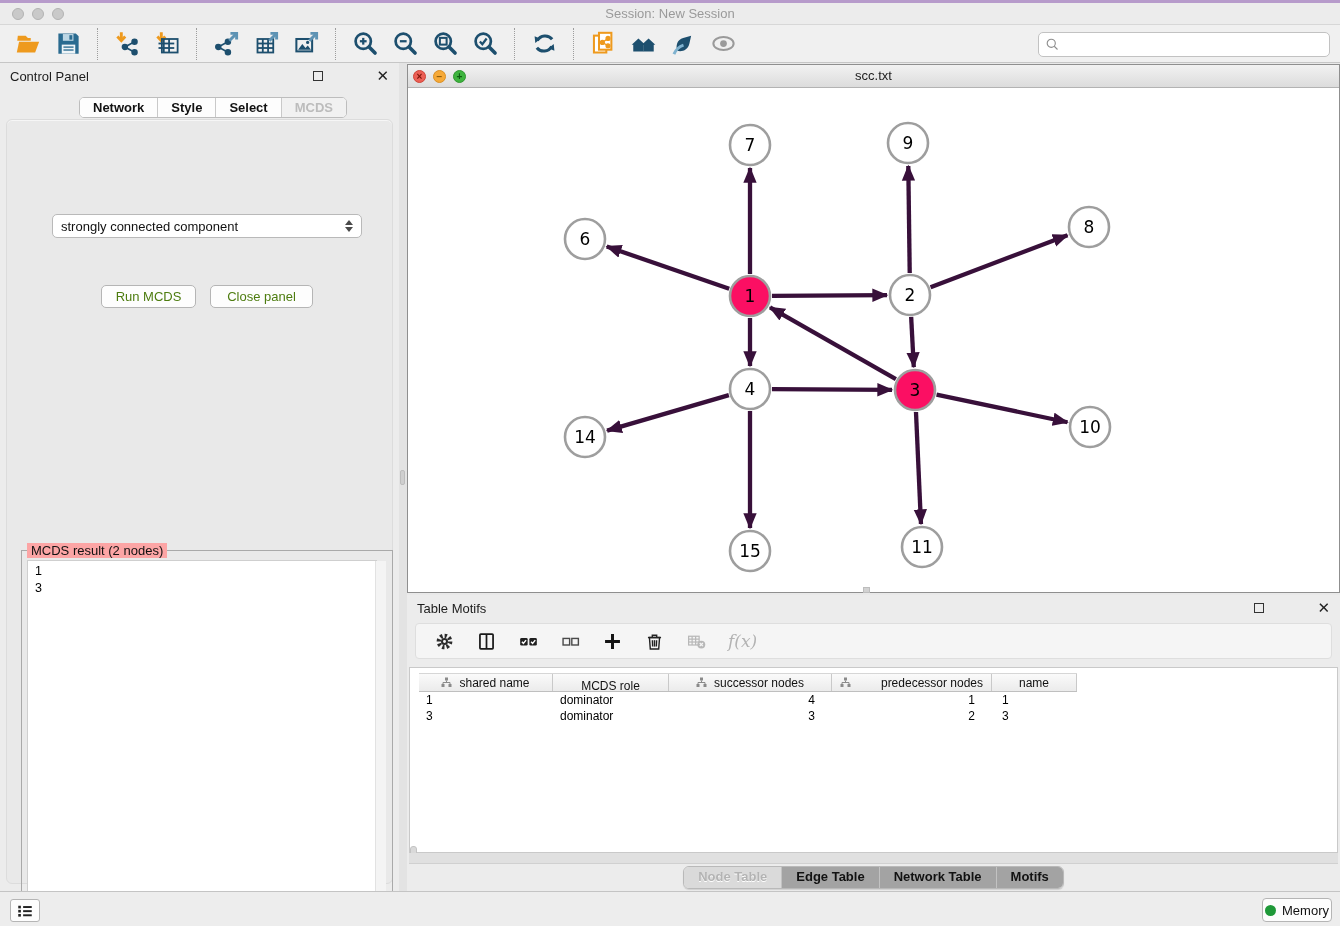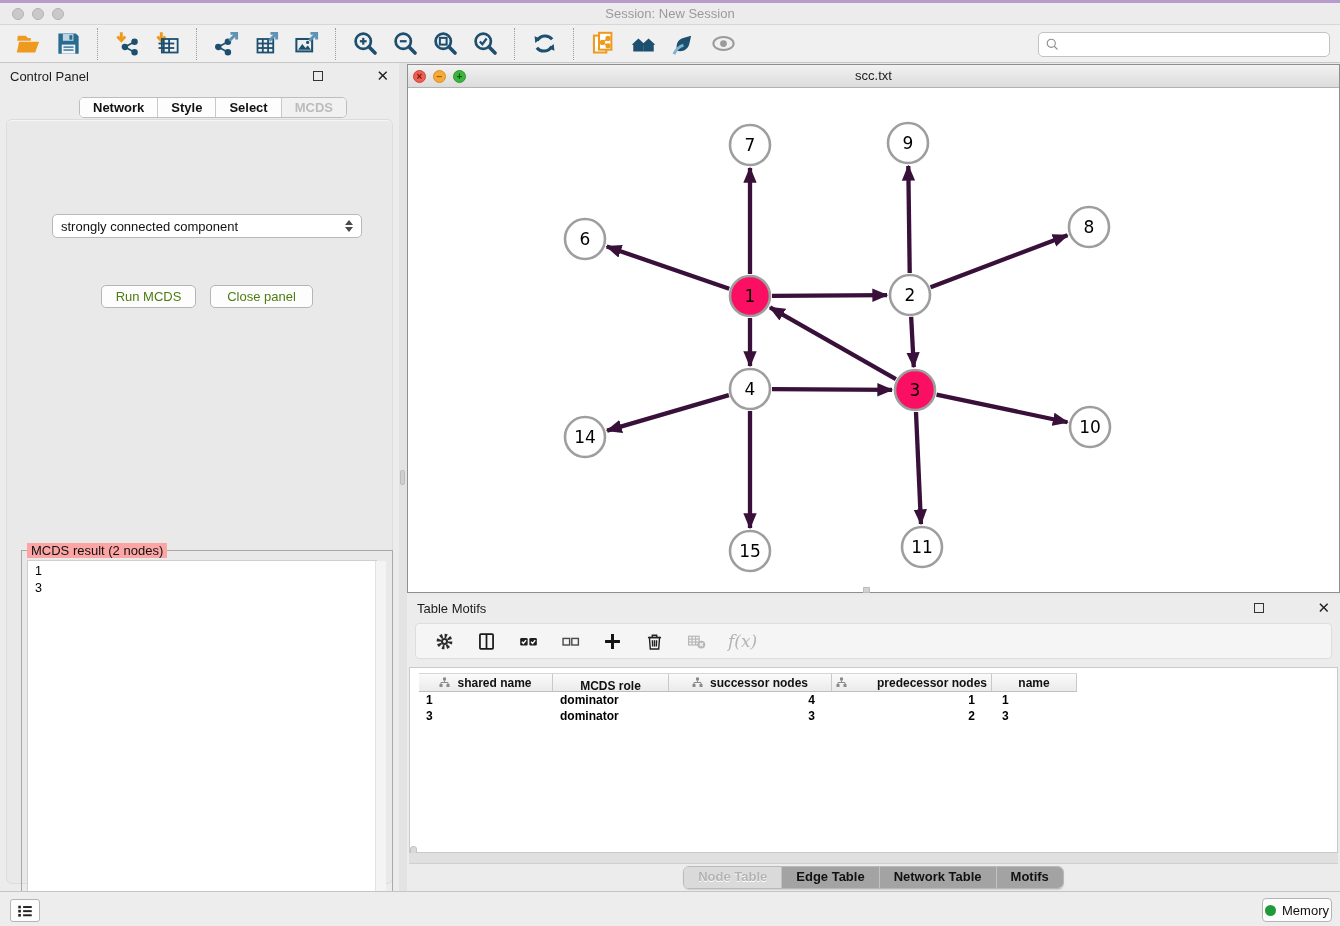--- a/index.html
+++ b/index.html
@@ -62,21 +62,21 @@
   #net-title { width:100%; text-align:center; font-size:13px; color:#1c1c1c; line-height:22px; }
   #graph-svg { position:absolute; left:0; top:23px; }
   #net-resize { left:455px; top:522px; width:7px; height:6px; background:#d2d2d2; border:1px solid #bdbdbd; }
 
   
   #table-panel { left:407px; top:595px; width:933px; height:296px; background:#ececec; }
   #tp-toolbar { left:8px; top:28px; width:917px; height:36px; background:#f5f5f5; border:1px solid #dedede; border-radius:4px; display:flex; align-items:center; gap:21px; padding-left:18px; }
   #tp-toolbar .ticon { display:flex; align-items:center; justify-content:center; }
   #tp-toolbar svg { width:21px; height:21px; }
   #fx-label { font-family:"DejaVu Serif","Liberation Serif",serif; font-style:italic; font-size:17px; color:#b3b3b3; }
-  #tp-white { left:2px; top:72px; width:929px; height:186px; background:#fff; border:1px solid #c9c9c9;font-weight:bold; }
+  #tp-white { left:2px; top:72px; width:929px; height:186px; background:#fff; border:1px solid #c9c9c9; }
   #tp-scroll-thumb { left:3px; top:251px; width:7px; height:16px; background:#d9d9d9; border:1px solid #c3c3c3; border-radius:3px; }
   #grid { position:absolute; left:9px; top:5px; }
   .hdr-row { display:flex; height:19px; background:linear-gradient(#fafafa,#ebebeb); border-top:1px solid #d6d6d6; border-bottom:1px solid #bfbfbf; }
   .hdr-cell { display:flex; align-items:center; justify-content:center; gap:7px; font-size:12px; color:#111; border-right:1px solid #c9c9c9; }
   .hdr-cell svg { width:11px; height:11px; }
   .grid-row { display:flex; height:16px; }
   .grid-cell { font-size:12px; color:#000; line-height:16px; }
   .grid-cell.l { padding-left:7px; text-align:left; }
   .grid-cell.r { padding-right:17px; text-align:right; }
   .grid-cell.n { padding-left:10px; text-align:left; }

